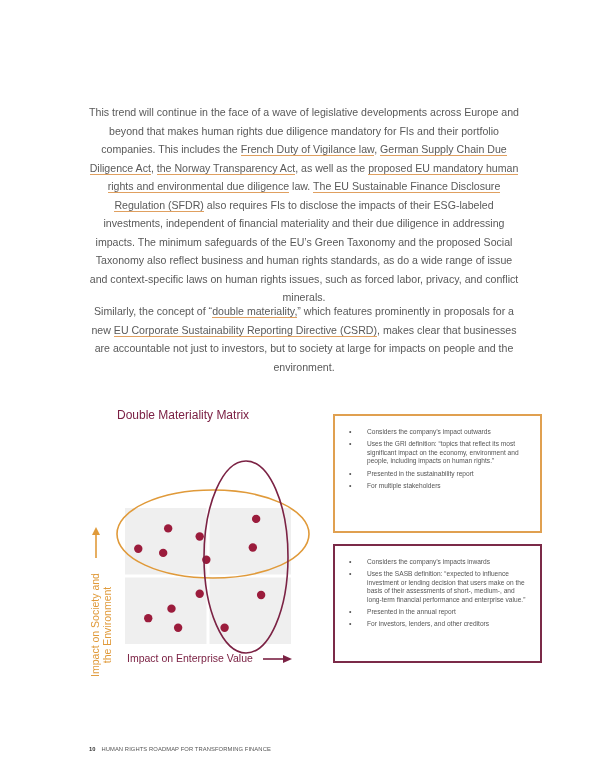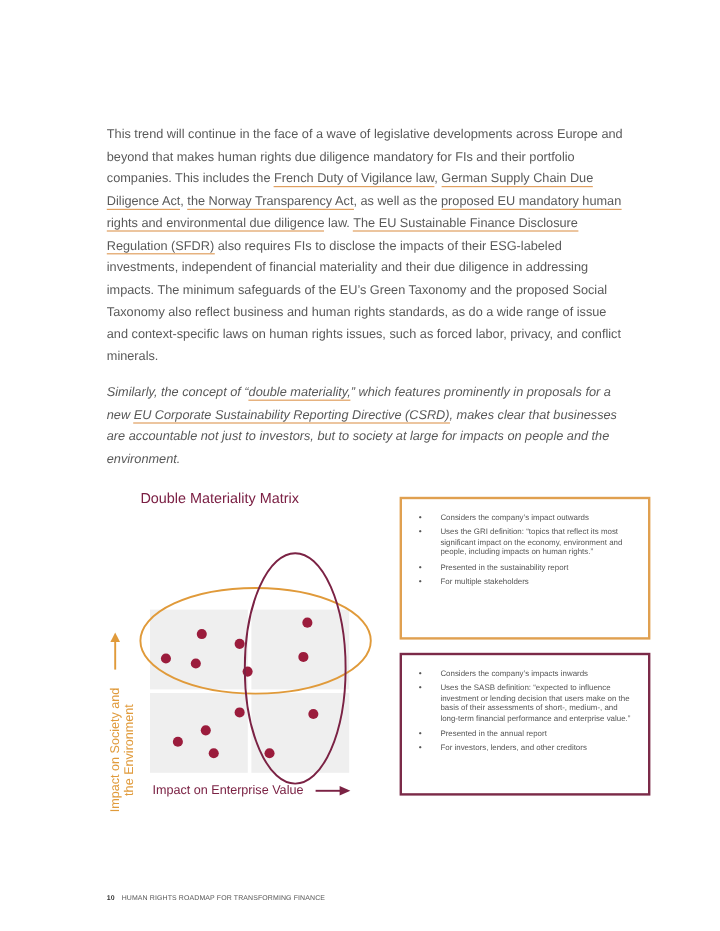--- a/index.html
+++ b/index.html
@@ -1,21 +1,21 @@
 <!DOCTYPE html>
 <html><head>
 <meta charset="utf-8">
 <style>
   html, body { margin: 0; padding: 0; }
   body { width: 600px; height: 776px; background: #ffffff; position: relative; overflow: hidden;
          font-family: "Liberation Sans", sans-serif; color: #5a5a5a; }
-  .para { position: absolute; left: 89px; width: 430px; font-size: 10.6px; line-height: 18.5px; color: #595959; margin: 0; }
+  .para { position: absolute; left: 89px; width: 430px; font-size: 10.6px; line-height: 18.5px; color: #595959; margin: 0; text-align: center; }
   .para a { color: #595959; text-decoration: none; border-bottom: 1px solid #e0a060; }
   #p1 { top: 103px; }
-  #p2 { top: 318px; font-style: italic; }
+  #p2 { top: 302px; }
   .chart-title { position: absolute; left: 89px; top: 408px; font-size: 12px; color: #7b2044; margin-left: 28px; }
   svg#matrix { position: absolute; left: 85px; top: 440px; }
   .box { position: absolute; left: 333px; width: 209px; box-sizing: border-box; background: #fff; }
   #box-out { top: 414px; height: 119px; border: 2px solid #e0a050; }
   #box-in { top: 544px; height: 119px; border: 2px solid #7b2a48; }
   .box ul { margin: 0; padding: 12px 10px 0 10px; list-style: none; }
   .box li { position: relative; padding-left: 22px; font-size: 6.6px; line-height: 8.4px; color: #555; margin-bottom: 4px; }
   .box li .bullet { position: absolute; left: 4px; top: 0; font-size: 7px; }
   .footer { position: absolute; left: 89px; top: 746px; font-size: 5.8px; color: #555; letter-spacing: 0.1px; }
   .footer .pg { font-weight: bold; margin-right: 4px; color: #333; }

